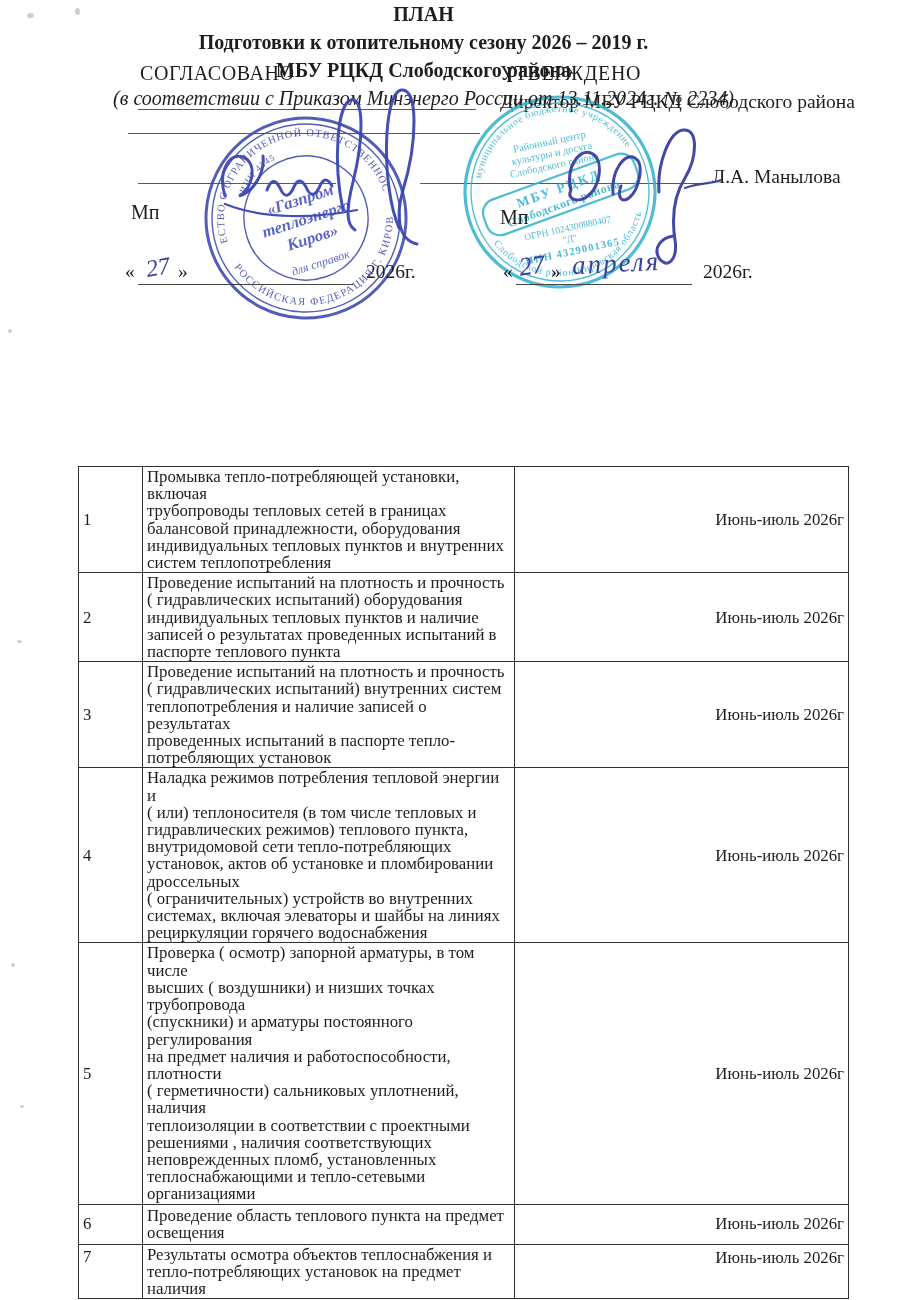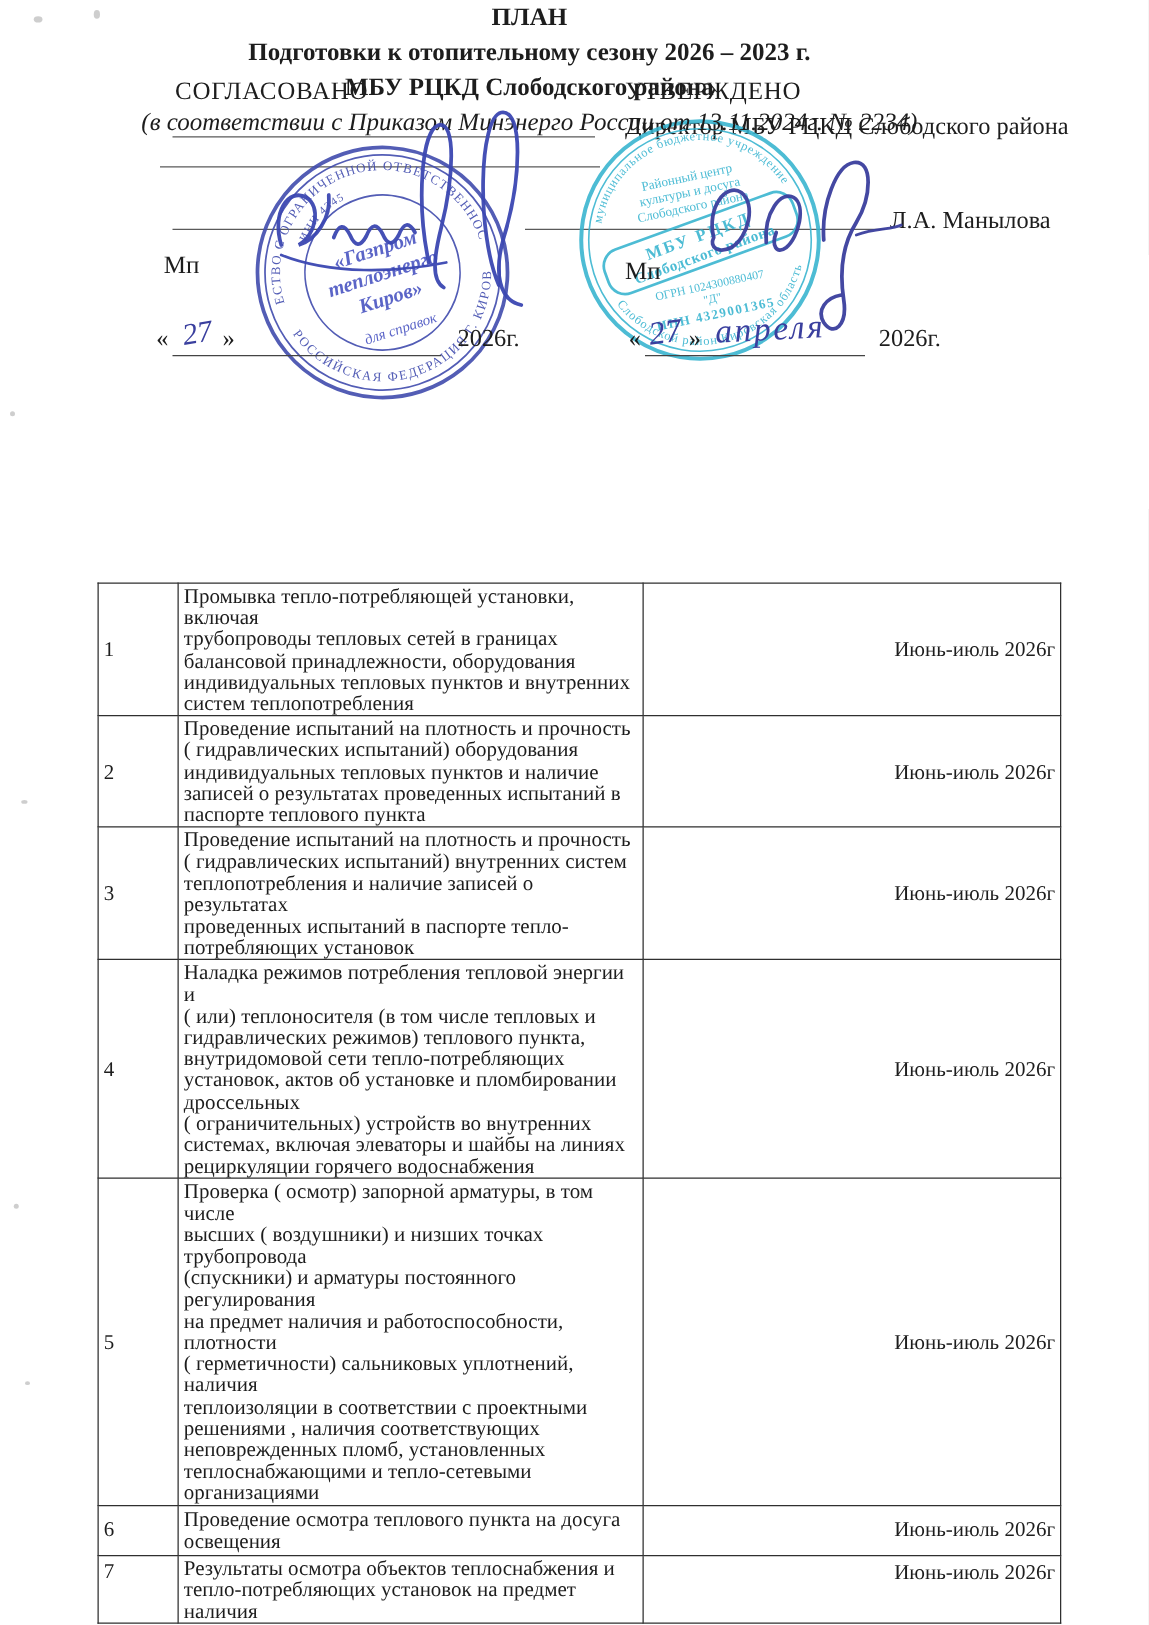--- a/index.html
+++ b/index.html
@@ -146,21 +146,21 @@
 
   <div class="h-line" style="left:516px;top:284px;width:176px;border-color:#444;"></div>
   <div class="abs dateline" style="left:503px;top:261px;">«</div>
   <div class="abs hw" style="left:519px;top:251px;font-size:26px;transform:rotate(-8deg);z-index:6;">27</div>
   <div class="abs dateline" style="left:551px;top:261px;">»</div>
   <div class="abs hw" style="left:572px;top:248px;font-size:27px;letter-spacing:2px;transform:rotate(-3deg);z-index:6;">апреля</div>
   <div class="abs dateline" style="left:703px;top:261px;">2026г.</div>
 
   <div class="title-block">
     <div class="title-line">ПЛАН</div>
-    <div class="title-line">Подготовки к отопительному сезону 2026 – 2023 г.</div>
+    <div class="title-line">Подготовки к отопительному сезону 2026 – 2019 г.</div>
     <div class="title-line">МБУ РЦКД Слободского района</div>
     <div class="title-line normal">(в соответствии с Приказом Минэнерго России от 13.11.2024г. № 2234)</div>
   </div>
 
   <table class="plan">
     <colgroup>
         <col style="width:64px">
         <col style="width:372px">
         <col style="width:334px">
       </colgroup>
@@ -215,21 +215,21 @@
 ( герметичности) сальниковых уплотнений, наличия
 теплоизоляции в соответствии с проектными
 решениями , наличия соответствующих
 неповрежденных пломб, установленных
 теплоснабжающими и тепло-сетевыми
 организациями</td>
         <td class="c-term">Июнь-июль  2026г</td>
       </tr>
       <tr style="height:40px;">
         <td class="c-num">6</td>
-        <td class="c-work">Проведение осмотра теплового пункта на досуга
+        <td class="c-work">Проведение область теплового пункта на предмет
 освещения</td>
         <td class="c-term">Июнь-июль  2026г</td>
       </tr>
       <tr style="height:38px;">
         <td class="c-num" style="vertical-align:top;padding-top:3px;">7</td>
         <td class="c-work">Результаты осмотра объектов теплоснабжения и
 тепло-потребляющих установок на предмет наличия</td>
         <td class="c-term" style="vertical-align:top;padding-top:4px;">Июнь-июль  2026г</td>
       </tr>
     </tbody>

